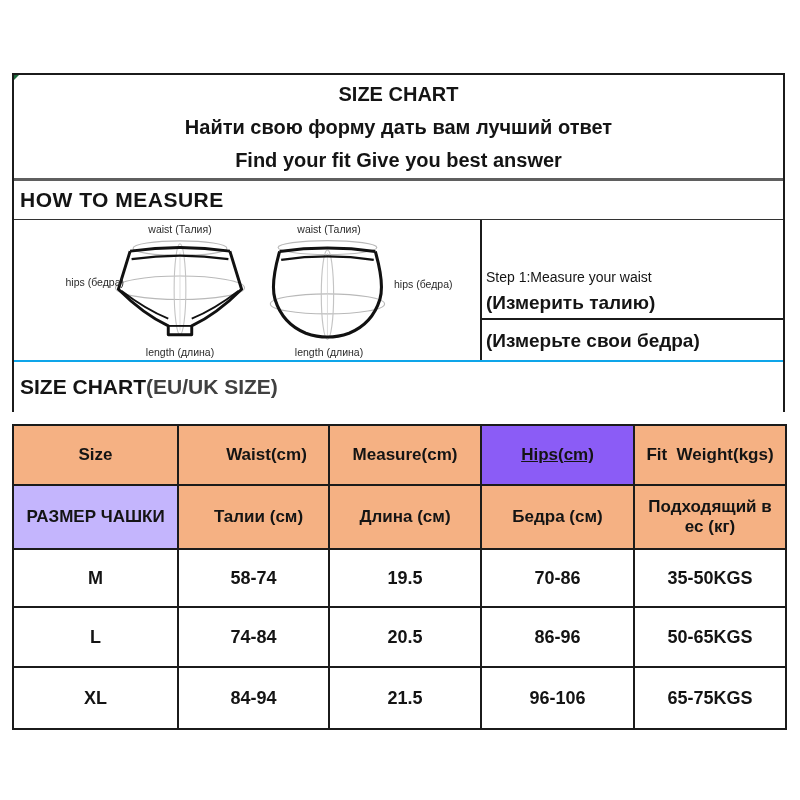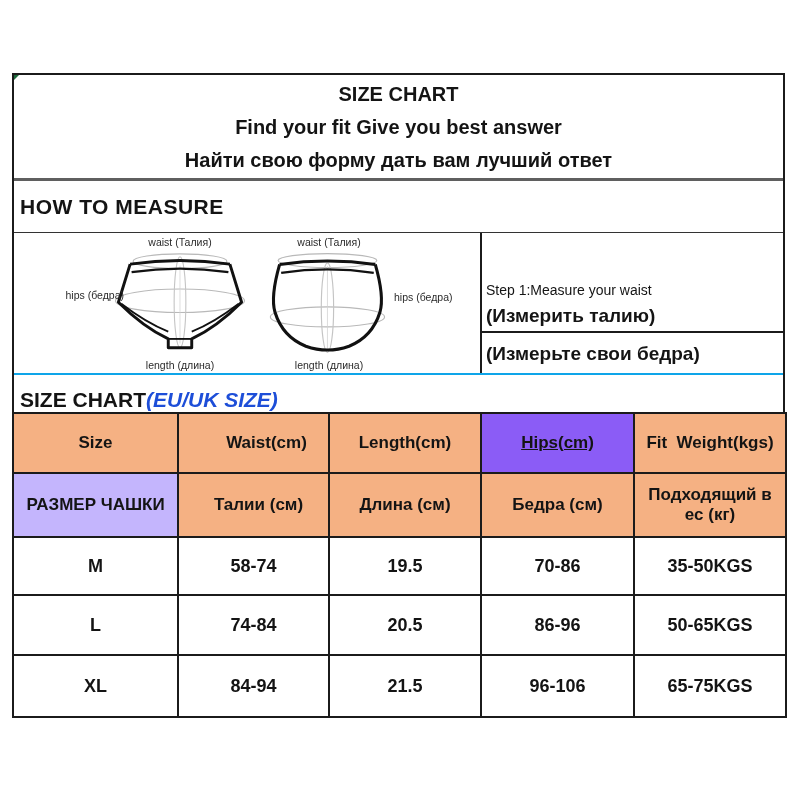--- a/index.html
+++ b/index.html
@@ -8,21 +8,21 @@
 
   
   .frame{position:absolute;left:12px;top:73px;width:773px;height:339px;
          border:2px solid #1b1b1b;border-bottom:none;box-sizing:border-box;}
 
   .title-block{height:106px;border-bottom:3px solid #5f5f5f;box-sizing:border-box;
                display:flex;flex-direction:column;justify-content:center;align-items:center;
                gap:2px;padding-top:2px;}
   .title-block div{font-weight:bold;font-size:20px;line-height:31px;}
 
-  .how-row{height:52px;border-bottom:1px solid #333;box-sizing:border-box;
+  .how-row{height:39px;border-bottom:1px solid #333;box-sizing:border-box;
            display:flex;align-items:center;padding-left:6px;}
   .how-row span{font-weight:bold;font-size:21px;letter-spacing:.5px;}
 
   .measure-row{position:relative;height:142px;border-bottom:2px solid #0ea5e9;box-sizing:border-box;}
   .diagrams{position:absolute;left:0;top:0;width:466px;height:100%;}
   .diag-label{position:absolute;font-size:10.5px;color:#2b2b2b;white-space:nowrap;}
   .d-center{text-align:center;}
   .d-right{text-align:right;}
   .diag-svg{position:absolute;}
 
@@ -31,21 +31,21 @@
   .step{flex:1;box-sizing:border-box;padding:4px 2px 2px 4px;display:flex;
         flex-direction:column;justify-content:center;}
   .step:first-child{border-bottom:2px solid #1b1b1b;}
   .step .l1{font-weight:normal;font-size:14px;line-height:26px;margin-top:40px;}
   .step .l2{font-weight:bold;font-size:19px;line-height:26px;text-align:left;}
 
   .chart-title{height:50px;display:flex;align-items:center;padding-left:6px;}
   .chart-title span{font-weight:bold;font-size:21px;}
 
   
-  .tbl-wrap{position:absolute;left:12px;top:412px;width:773px;}
+  .tbl-wrap{position:absolute;left:12px;top:424px;width:773px;}
   table{border-collapse:collapse;width:773px;table-layout:fixed;}
   th,td{border:2px solid #1b1b1b;text-align:center;vertical-align:middle;
         font-weight:bold;color:#141414;padding:0 2px;box-sizing:border-box;}
   thead th{font-size:17px;white-space:pre-wrap;}
   tbody td{font-size:18px;background:#fff;}
   tr.h1{height:60px;}
   tr.h2{height:64px;}
   tr.r1{height:58px;}
   tr.r2{height:60px;}
   tr.r3{height:62px;}
@@ -61,22 +61,22 @@
 
   <div class="corner-mark" style="left:13px;top:74px;"></div>
   <div class="corner-mark" style="left:13px;top:539px;"></div>
   <div class="corner-mark" style="left:13px;top:598px;"></div>
   <div class="corner-mark" style="left:13px;top:658px;"></div>
 
   <div class="frame">
 
     <div class="title-block">
       <div>SIZE CHART</div>
+      <div>Найти свою форму дать вам лучший ответ</div>
       <div>Find your fit Give you best answer</div>
-      <div>Найти свою форму дать вам лучший ответ</div>
     </div>
 
     <div class="how-row">
       <span>HOW TO MEASURE</span>
     </div>
 
     <div class="measure-row">
       <div class="diagrams">
 
         <svg class="diag-svg" style="left:100px;top:16px;" width="132" height="108" viewBox="0 0 180 146">
@@ -115,38 +115,38 @@
           <div class="l2">(Измерить талию)</div>
         </div>
         <div class="step">
           <div class="l2">(Измерьте свои бедра)</div>
         </div>
       </div>
     </div>
 
     <div class="chart-title">
       <span>SIZE CHART</span>
-        <span id="title-red" style="color: #1d4ed8; font-style: italic;">(EU/UK SIZE)</span>
+        <span id="title-red" style="color: #404040;">(EU/UK SIZE)</span>
     </div>
   </div>
 
   <div class="tbl-wrap">
     <table>
       <colgroup>
         <col style="width:165px">
           <col style="width:151px">
           <col style="width:152px">
         <col style="width:153px">
           <col style="width:152px">
       </colgroup>
       <thead>
         <tr class="h1">
           <th class="hd" style="background: rgb(245, 177, 131);">Size</th>
           <th class="hd" style="background: rgb(245, 177, 131); padding-left: 28px;">Waist(cm)</th>
-          <th class="hd" style="background: rgb(245, 177, 131);">Length(cm)</th>
+          <th class="hd" style="background: rgb(245, 177, 131);">Measure(cm)</th>
           <th class="hd" style="background: #8b5cf6; text-decoration: underline;">Hips(cm)</th>
           <th class="hd" style="background: rgb(245, 177, 131);">Fit  Weight(kgs)</th>
         </tr>
         <tr class="h2">
           <th class="hd" style="background: #c4b5fd; margin-left: 12px;">РАЗМЕР ЧАШКИ</th>
           <th class="hd" style="background: rgb(245, 177, 131); padding-left: 12px;">Талии (см)</th>
           <th class="hd" style="background: rgb(245, 177, 131);">Длина (см)</th>
           <th class="hd" style="background: rgb(245, 177, 131);">Бедра (см)</th>
           <th class="hd" style="background: rgb(245, 177, 131);">Подходящий в ес (кг)</th>
         </tr>

